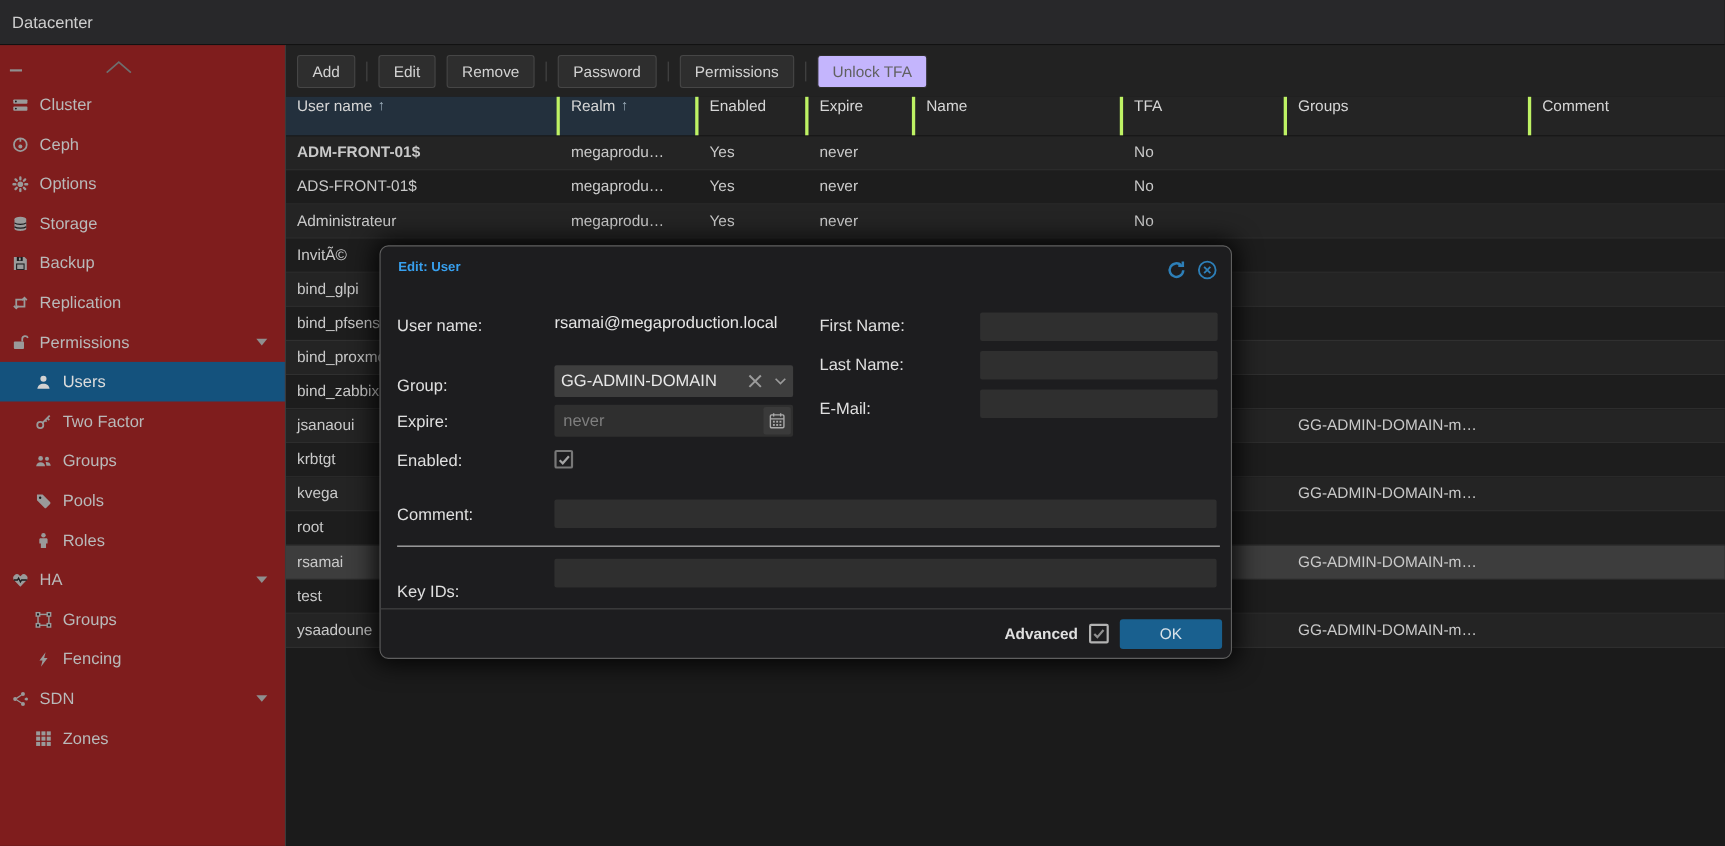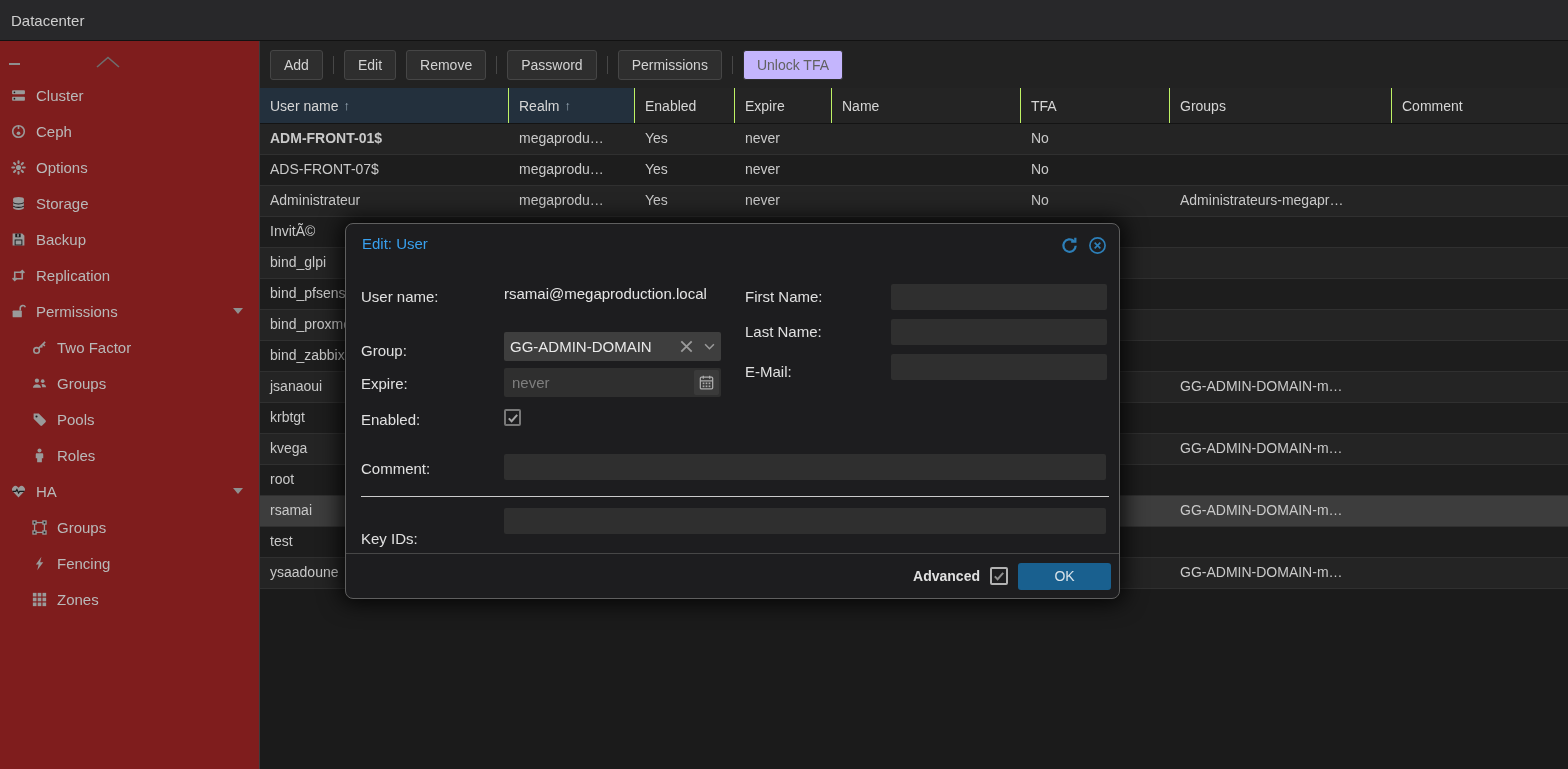--- a/index.html
+++ b/index.html
@@ -25,35 +25,35 @@
     border-left:5px solid transparent;border-right:5px solid transparent;border-top:6px solid #8f8f8f}
   .content{flex:1;display:flex;flex-direction:column;background:#1b1b1b;position:relative}
   
   .toolbar{height:47px;background:#222;display:flex;align-items:center;padding-left:10px}
   .tb-btn{height:30px;padding:0 13px;background:#2e2e2e;border:1px solid #464646;border-radius:3px;
     color:#d2d2d2;font-size:14px;font-family:inherit;margin-right:10px;cursor:pointer}
   .tb-btn.disabled{background:#c4b5fd;border-color:#2d2d2d;color:#616161;cursor:default}
   .tb-sep{width:1px;height:18px;background:#474747;margin-right:10px}
   
   .grid-header{display:flex;height:36px;background:#242424;border-bottom:1px solid #141414}
-  .th{display:flex;align-items:center;padding-left:10px;font-size:14px;color:#d6d6d6;
-    border-right:1px solid #bef264;height:100%;flex:none;overflow:hidden;white-space:nowrap;cursor:pointer}
+  .th{display:flex;padding-left:10px;font-size:14px;color:#d6d6d6;
+    border-right:3px solid #bef264;height:100%;flex:none;overflow:hidden;white-space:nowrap;cursor:pointer}
   .th.sorted{background:#23303d}
   .sort-arrow{margin-left:5px;color:#9fb0bd;font-size:13px}
   .tr{display:flex;height:31px;border-bottom:1px solid #303030;cursor:pointer}
   .tr.odd{background:#242424}
   .tr.even{background:#1d1d1d}
   .tr.selected{background:#3d3d3d}
   .td{padding-left:10px;line-height:29px;font-size:14px;color:#c9c9c9;
     overflow:hidden;white-space:nowrap;flex:none}
   
   .dialog{position:absolute;left:345px;top:223px;width:775px;height:376px;background:#1d1d1f;
     border:1px solid #5f5f5f;border-radius:8px;box-shadow:0 0 22px 4px rgba(0,0,0,.85);z-index:20}
   .dlg-header{position:absolute;left:0;top:0;right:0;height:34px;cursor:move}
-  .dlg-title{position:absolute;left:16px;top:11px;font-size:15px;font-weight:400;color:#38a0ee}
+  .dlg-title{position:absolute;left:16px;top:11px;font-size:12px;font-weight:700;color:#38a0ee}
   .dlg-tools{position:absolute;right:12px;top:12px;display:flex;gap:9px}
   .dlg-tool{width:19px;height:19px;color:#2d7fb8;cursor:pointer;display:inline-flex}
   .dlg-tool svg{width:100%;height:100%}
   .fl,.fr{position:absolute;font-size:15px;color:#e0e0e0;white-space:nowrap}
   .fl{left:15px;width:138px}
   .fr{left:399px;width:140px}
   .fv{position:absolute;left:158px;width:220px;font-size:15px;line-height:16px;color:#e5e5e5;word-break:break-all}
   .inp{position:absolute;height:26px;background:#2f2f2f;border:none;border-radius:2px;
     color:#e2e2e2;font-size:14px;font-family:inherit;padding:0 7px;outline:none}
   .inp::placeholder{color:#7e7e7e}
@@ -169,20 +169,29 @@
         <div class="side-item lvl0">
           <span class="icon">
             <svg viewBox="0 0 14 14">
               <rect x="1.5" y="6" width="8.6" height="6.4" rx="0.8" fill="currentColor"></rect>
               <path d="M8.6 6V4a2.5 2.5 0 0 1 4.8-1" fill="none" stroke="currentColor" stroke-width="1.5"></path>
             </svg>
           </span>
           <span class="side-label">Permissions</span>
           <span class="caret"></span>
         </div>
+        <div class="side-item lvl1 selected">
+          <span class="icon">
+            <svg viewBox="0 0 14 14" fill="currentColor">
+              <circle cx="7" cy="4" r="2.6"></circle>
+              <path d="M1.8 12.6c.3-3 2.4-4.4 5.2-4.4s4.9 1.4 5.2 4.4z"></path>
+            </svg>
+          </span>
+          <span class="side-label">Users</span>
+        </div>
         <div class="side-item lvl1">
           <span class="icon">
             <svg viewBox="0 0 14 14" fill="none" stroke="currentColor" stroke-width="1.5">
               <circle cx="4.3" cy="9.7" r="2.6"></circle>
               <path d="M6.4 7.6 12.3 1.7M10.2 3.8l1.8 1.8M8.4 5.6l1.3 1.3"></path>
             </svg>
           </span>
           <span class="side-label">Two Factor</span>
         </div>
         <div class="side-item lvl1">
@@ -236,20 +245,33 @@
           </span>
           <span class="side-label">Groups</span>
         </div>
         <div class="side-item lvl1">
           <span class="icon">
             <svg viewBox="0 0 14 14" fill="currentColor">
               <path d="M8.8.8 3.6 7.9h2.6L4.9 13.2l5.6-7.4H7.6z"></path>
             </svg>
           </span>
           <span class="side-label">Fencing</span>
+        </div>
+        <div class="side-item lvl0">
+          <span class="icon">
+            <svg viewBox="0 0 14 14" fill="currentColor">
+              <circle cx="2.6" cy="7" r="1.7"></circle>
+              <circle cx="9.2" cy="2.8" r="1.7"></circle>
+              <circle cx="9.2" cy="11.2" r="1.7"></circle>
+              <circle cx="12.2" cy="7" r="1.3"></circle>
+              <path d="M4 6.2l4-2.6M4 7.8l4 2.6M10.6 7h1" stroke="currentColor" stroke-width="1.1" fill="none"></path>
+            </svg>
+          </span>
+          <span class="side-label">SDN</span>
+          <span class="caret"></span>
         </div>
         <div class="side-item lvl1">
           <span class="icon">
             <svg viewBox="0 0 14 14" fill="currentColor">
               <rect x="0.8" y="0.8" width="3.4" height="3.4"></rect>
               <rect x="5.3" y="0.8" width="3.4" height="3.4"></rect>
               <rect x="9.8" y="0.8" width="3.4" height="3.4"></rect>
               <rect x="0.8" y="5.3" width="3.4" height="3.4"></rect>
               <rect x="5.3" y="5.3" width="3.4" height="3.4"></rect>
               <rect x="9.8" y="5.3" width="3.4" height="3.4"></rect>
@@ -309,37 +331,36 @@
           <div class="td" style="width: 249px; font-weight: bold;">ADM-FRONT-01$</div>
           <div class="td" style="width: 126px;">megaprodu…</div>
           <div class="td" style="width: 100px;">Yes</div>
           <div class="td" style="width: 97px;">never</div>
           <div class="td" style="width: 189px;"></div>
           <div class="td" style="width: 149px;">No</div>
           <div class="td" style="width: 222px;"></div>
           <div class="td" style="width: 216px;"></div>
         </div>
         <div class="tr even">
-          <div class="td" style="width: 249px;">ADS-FRONT-07$</div>
+          <div class="td" style="width: 249px;">ADS-FRONT-01$</div>
           <div class="td" style="width: 126px;">megaprodu…</div>
           <div class="td" style="width: 100px;">Yes</div>
           <div class="td" style="width: 97px;">never</div>
           <div class="td" style="width: 189px;"></div>
           <div class="td" style="width: 149px;">No</div>
           <div class="td" style="width: 222px;"></div>
           <div class="td" style="width: 216px;"></div>
         </div>
         <div class="tr odd">
           <div class="td" style="width: 249px;">Administrateur</div>
           <div class="td" style="width: 126px;">megaprodu…</div>
           <div class="td" style="width: 100px;">Yes</div>
           <div class="td" style="width: 97px;">never</div>
           <div class="td" style="width: 189px;"></div>
           <div class="td" style="width: 149px;">No</div>
-          <div class="td" style="width: 222px;">Administrateurs-megapr…</div>
           <div class="td" style="width: 216px;"></div>
         </div>
         <div class="tr even">
           <div class="td" style="width: 249px;">InvitÃ©</div>
           <div class="td" style="width: 126px;"></div>
           <div class="td" style="width: 100px;"></div>
           <div class="td" style="width: 97px;"></div>
           <div class="td" style="width: 189px;"></div>
           <div class="td" style="width: 149px;"></div>
           <div class="td" style="width: 222px;"></div>

